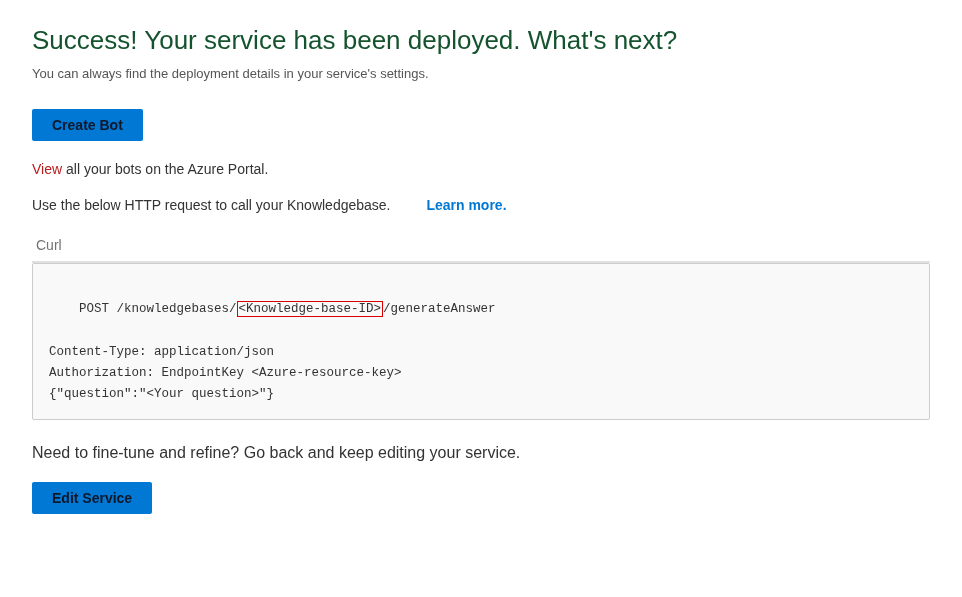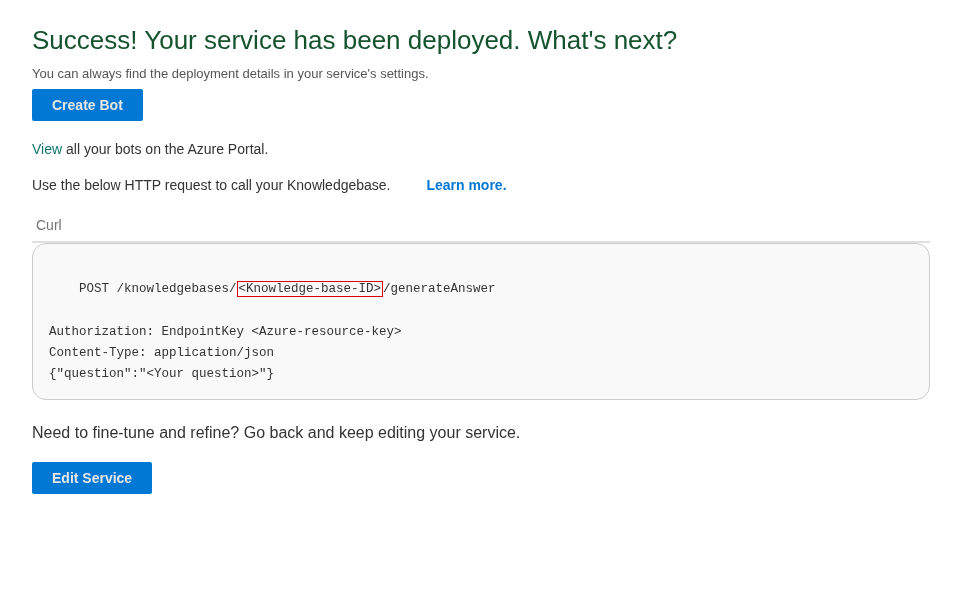--- a/index.html
+++ b/index.html
@@ -17,45 +17,45 @@
       font-size: 26px;
       font-weight: 400;
       color: #14532d;
       margin-bottom: 8px;
       line-height: 1.3;
     }
 
     .subtitle {
       font-size: 13px;
       color: #555;
-      margin-bottom: 8px;
+      margin-bottom: 28px;
     }
 
     .btn-primary {
       display: inline-block;
       background-color: #0078d4;
-      color: #e5e5e5;
+      color: #0f172a;
       border: none;
       padding: 8px 20px;
       font-size: 14px;
       font-weight: 600;
       cursor: pointer;
       border-radius: 2px;
       text-decoration: none;
       margin-bottom: 20px;
     }
 
     .azure-portal-line {
       font-size: 14px;
       color: #333;
       margin-bottom: 20px;
     }
 
     .azure-portal-line a {
-      color: #0f766e;
+      color: #b91c1c;
       text-decoration: none;
     }
 
     .http-description {
       font-size: 14px;
       color: #333;
       margin-bottom: 16px;
       font-weight: 400;
     }
 
@@ -90,21 +90,21 @@
 
     .code-box {
       border: 1px solid #ccc;
       background: #f9f9f9;
       padding: 14px 16px;
       font-family: 'Courier New', Courier, monospace;
       font-size: 12.5px;
       color: #333;
       line-height: 1.7;
       margin-top: 0;
-      border-radius: 14px;
+      border-radius: 2px;
     }
 
     .code-line {
       display: block;
       white-space: pre;
     }
 
     .highlight-box {
       display: inline;
       border: 1.5px solid #d00;
@@ -138,22 +138,22 @@
 </p>
 
 <div class="tabs">
   <div class="tab">Curl</div>
 </div>
 
 <div class="code-box">
   <span class="code-line">
     <span>POST /knowledgebases/</span><span class="highlight-box">&lt;Knowledge-base-ID&gt;</span><span>/generateAnswer</span>
   </span>
+  <span class="code-line">Content-Type: application/json</span>
   <span class="code-line">Authorization: EndpointKey &lt;Azure-resource-key&gt;</span>
-  <span class="code-line">Content-Type: application/json</span>
   <span class="code-line">{"question":"&lt;Your question&gt;"}</span>
 </div>
 
 <p class="fine-tune-text">Need to fine-tune and refine? Go back and keep editing your service.</p>
 
 <button class="btn-primary">Edit Service</button>
 
 
 
 

